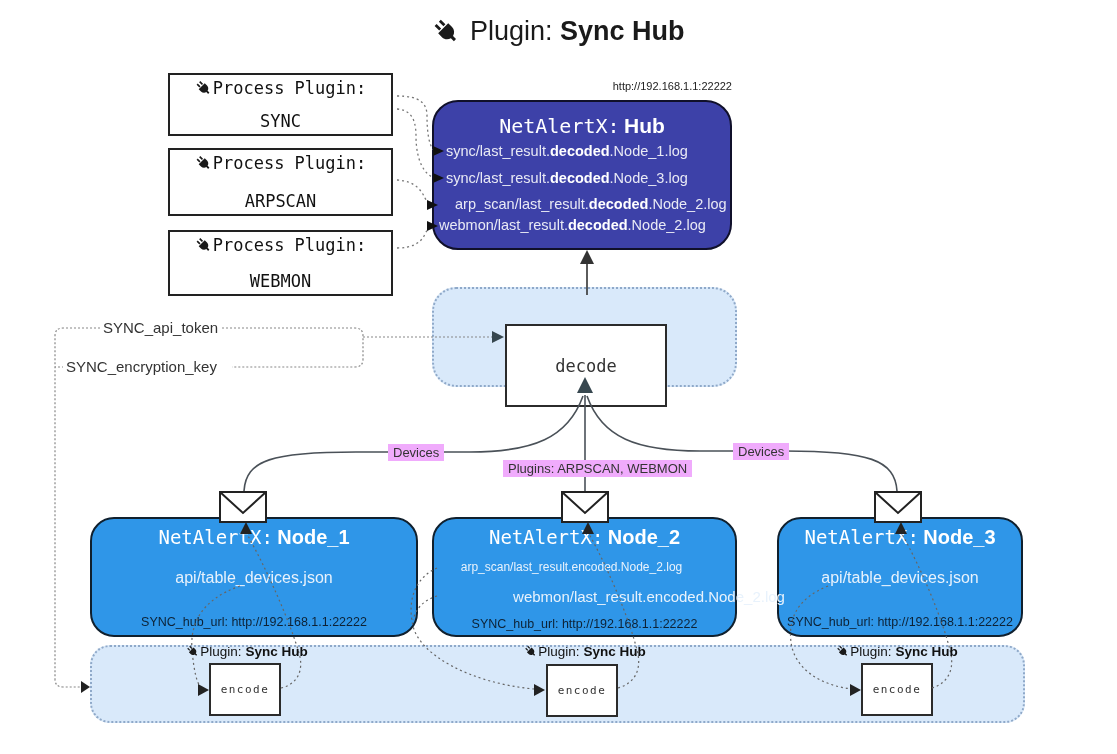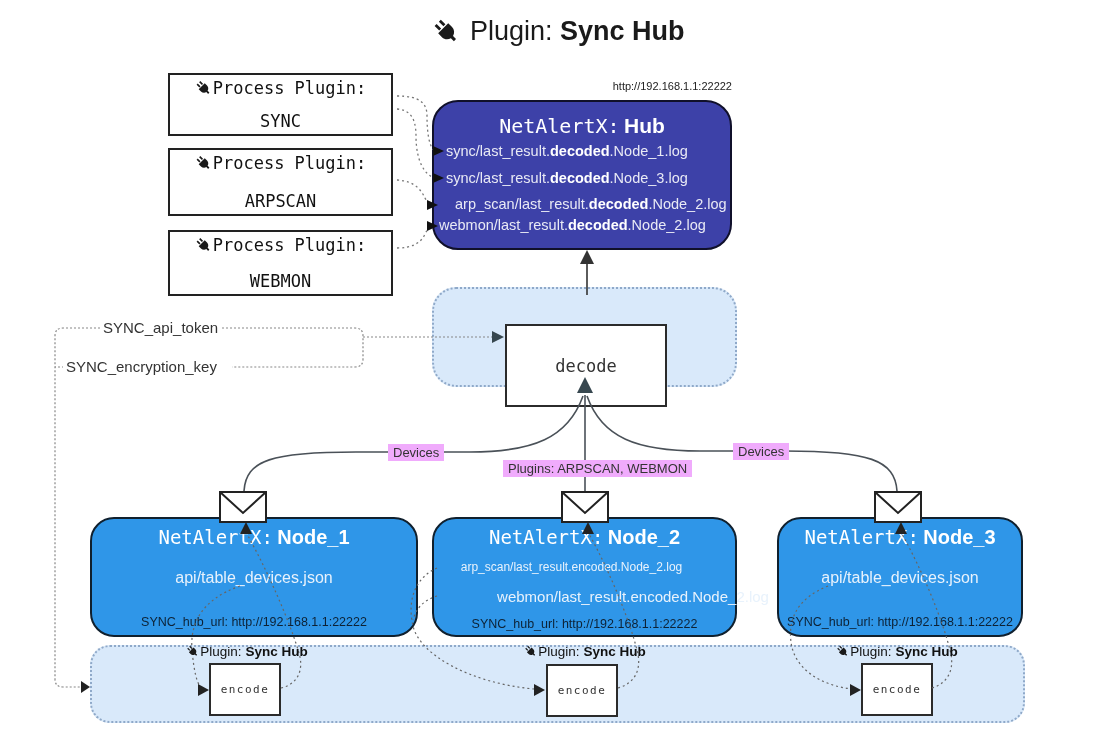--- a/index.html
+++ b/index.html
@@ -119,21 +119,21 @@
     <span class="mono">NetAlertX:</span> <span class="bold">Node_1</span>
   </div>
   <div class="abs node-file" style="left:90px;width:328px;top:569px;font-size:16px;">api/table_devices.json</div>
   <div class="abs node-url" style="left:90px;width:328px;top:615px;">SYNC_hub_url: http://192.168.1.1:22222</div>
 
   <div class="abs node" style="left:432px;width:305px;"></div>
   <div class="abs node-title" style="left:432px;width:305px;">
     <span class="mono">NetAlertX:</span> <span class="bold">Node_2</span>
   </div>
   <div class="abs node-file" style="left:432px;width:279px;top:560px;font-size:12px;">arp_scan/last_result.encoded.Node_2.log</div>
-  <div class="abs node-file" style="left:432px;width:310px;top:588px;font-size:15px;padding-left:46px;">webmon/last_result.encoded.Node_2.log</div>
+  <div class="abs node-file" style="left:448px;width:310px;top:588px;font-size:15px;padding-left:46px;">webmon/last_result.encoded.Node_2.log</div>
   <div class="abs node-url" style="left:432px;width:305px;top:617px;">SYNC_hub_url: http://192.168.1.1:22222</div>
 
   <div class="abs node" style="left:777px;width:246px;"></div>
   <div class="abs node-title" style="left:777px;width:246px;">
     <span class="mono">NetAlertX:</span> <span class="bold">Node_3</span>
   </div>
   <div class="abs node-file" style="left:777px;width:246px;top:569px;font-size:16px;">api/table_devices.json</div>
   <div class="abs node-url" style="left:777px;width:246px;top:615px;">SYNC_hub_url: http://192.168.1.1:22222</div>
 
   <div class="abs envelope" style="left:219px;">

